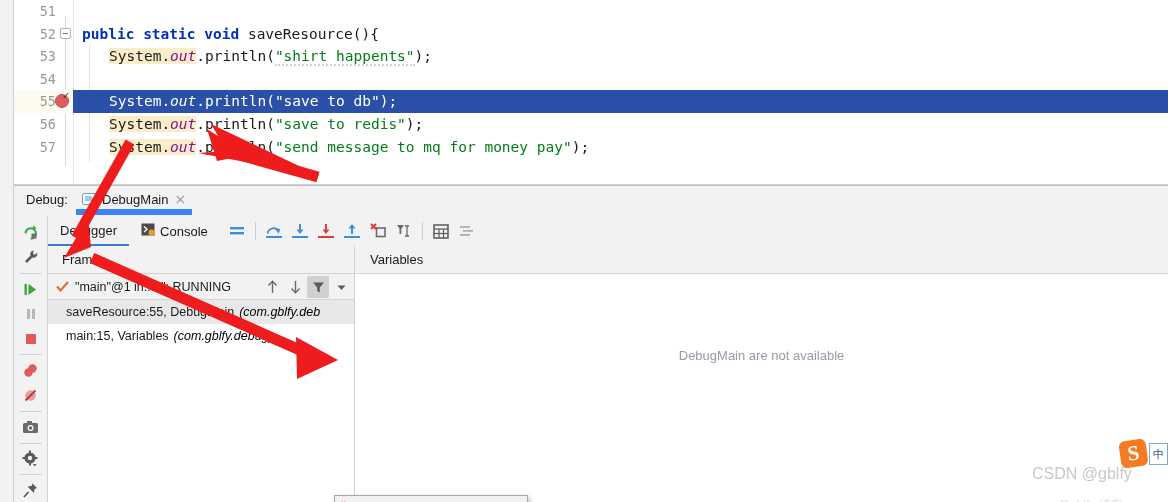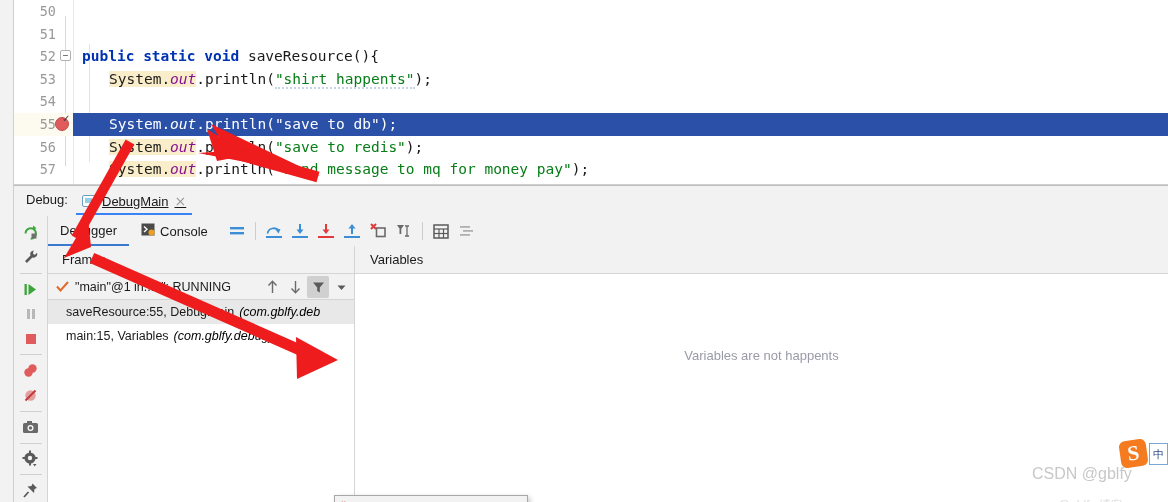--- a/index.html
+++ b/index.html
@@ -159,22 +159,21 @@
   .debug-label {
     position: absolute; left: 12px; top: 6px;
     font-size: 13px; color: #1a1a1a;
   }
   .debug-tab {
     position: absolute; left: 62px; top: 3px;
     height: 26px;
     padding: 0 6px;
     display: flex; align-items: center; gap: 6px;
     font-size: 13px; color: #1a1a1a;
-    border-bottom: 2px solid #3b82f6;
-    text-decoration: underline;
+    border-bottom: 6px solid #3b82f6;
   }
   .run-cfg-icon {
     position: relative;
     width: 14px; height: 12px;
     border: 1.6px solid #6b9fbf;
     border-radius: 2px;
     background: #ffffff;
   }
   .run-cfg-icon:before {
     content: "";
@@ -401,23 +400,20 @@
   </div>
 
   <div class="editor">
     <div class="gutter"></div>
     <div class="gutter-sep"></div>
     <div class="fold-line"></div>
     <div class="indent-guide"></div>
 
     <div class="code-rows">
 
-      <div class="code-row">
-        <span class="lnum">50</span>
-      </div>
 
       <div class="code-row">
         <span class="lnum">51</span>
       </div>
 
       <div class="code-row">
         <span class="lnum">52</span>
         <span class="fold-marker"></span>
         <span class="code-text" style="left:68px;text-align:right;"><span class="kw">public</span> <span class="kw">static</span> <span class="kw">void</span> <span class="mname">saveResource</span><span class="plain">(){</span></span>
       </div>
@@ -669,21 +665,21 @@
         <span>main:15, Variables</span>
         <span class="frame-pkg">(com.gblfy.debug)</span>
       </div>
     </div>
 
     <div class="plus-col">
       <span class="plus-sign">+</span>
     </div>
 
     <div class="vars-panel">
-      <div class="vars-empty">Variables are not happents</div>
+      <div class="vars-empty">DebugMain are not available</div>
     </div>
 
     <div class="ctx-menu">
       <div class="ctx-item">
         <span class="ctx-ico">
           <svg width="15" height="14" viewBox="0 0 15 14">
             <rect x="6" y="4.5" width="7.5" height="7.5" fill="none" stroke="#6a6a6a" stroke-width="1.5"></rect>
             <path d="M1.5 1 L5.5 5 M5.5 1 L1.5 5" stroke="#e03a3a" stroke-width="1.8"></path>
           </svg>
         </span>

